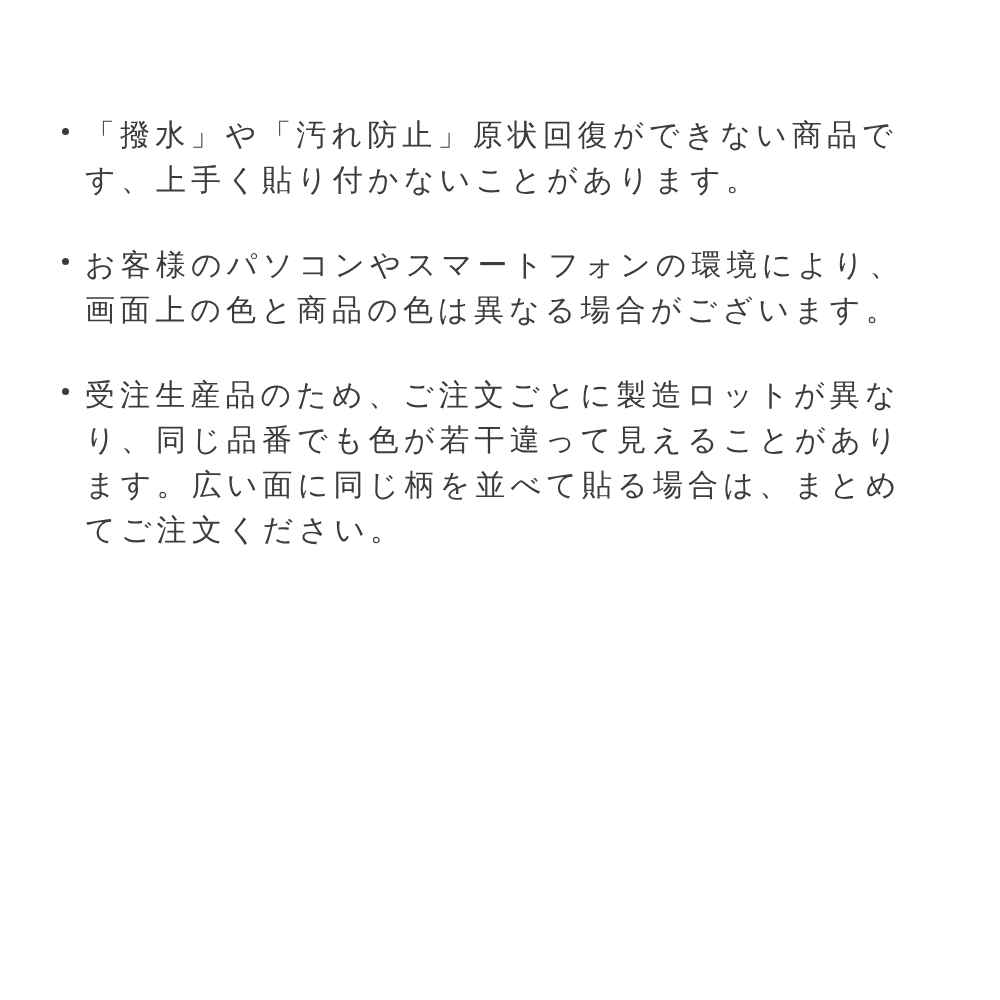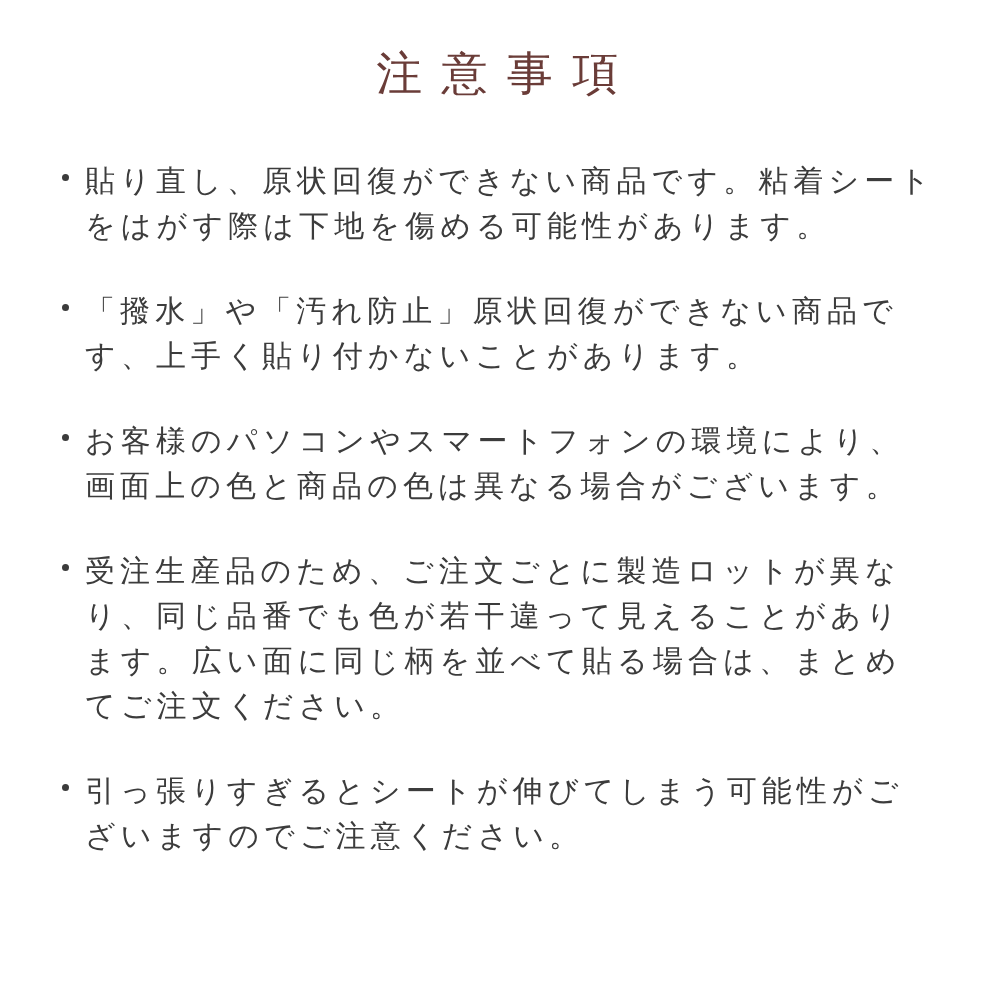--- a/index.html
+++ b/index.html
@@ -57,37 +57,28 @@
     display: block;
     width: 852px;
     word-break: normal;
     overflow-wrap: break-word;
   }
 </style>
 </head>
 <body>
 
 <div class="page">
-  <h1 class="title">注意事項</h1>
 
   <ul class="notes">
-    <li class="note">
-      <span class="bullet"></span>
-      <span class="note-text">貼り直し、原状回復ができない商品です。粘着シートをはがす際は下地を傷める可能性があります。</span>
-    </li>
     <li class="note">
       <span class="bullet"></span>
       <span class="note-text">「撥水」や「汚れ防止」原状回復ができない商品です、上手く貼り付かないことがあります。</span>
     </li>
     <li class="note">
       <span class="bullet"></span>
       <span class="note-text">お客様のパソコンやスマートフォンの環境により、画面上の色と商品の色は異なる場合がございます。</span>
     </li>
     <li class="note">
       <span class="bullet"></span>
       <span class="note-text">受注生産品のため、ご注文ごとに製造ロットが異なり、同じ品番でも色が若干違って見えることがあります。広い面に同じ柄を並べて貼る場合は、まとめてご注文ください。</span>
     </li>
-    <li class="note">
-      <span class="bullet"></span>
-      <span class="note-text">引っ張りすぎるとシートが伸びてしまう可能性がございますのでご注意ください。</span>
-    </li>
   </ul>
 </div>
 
 </body></html>

